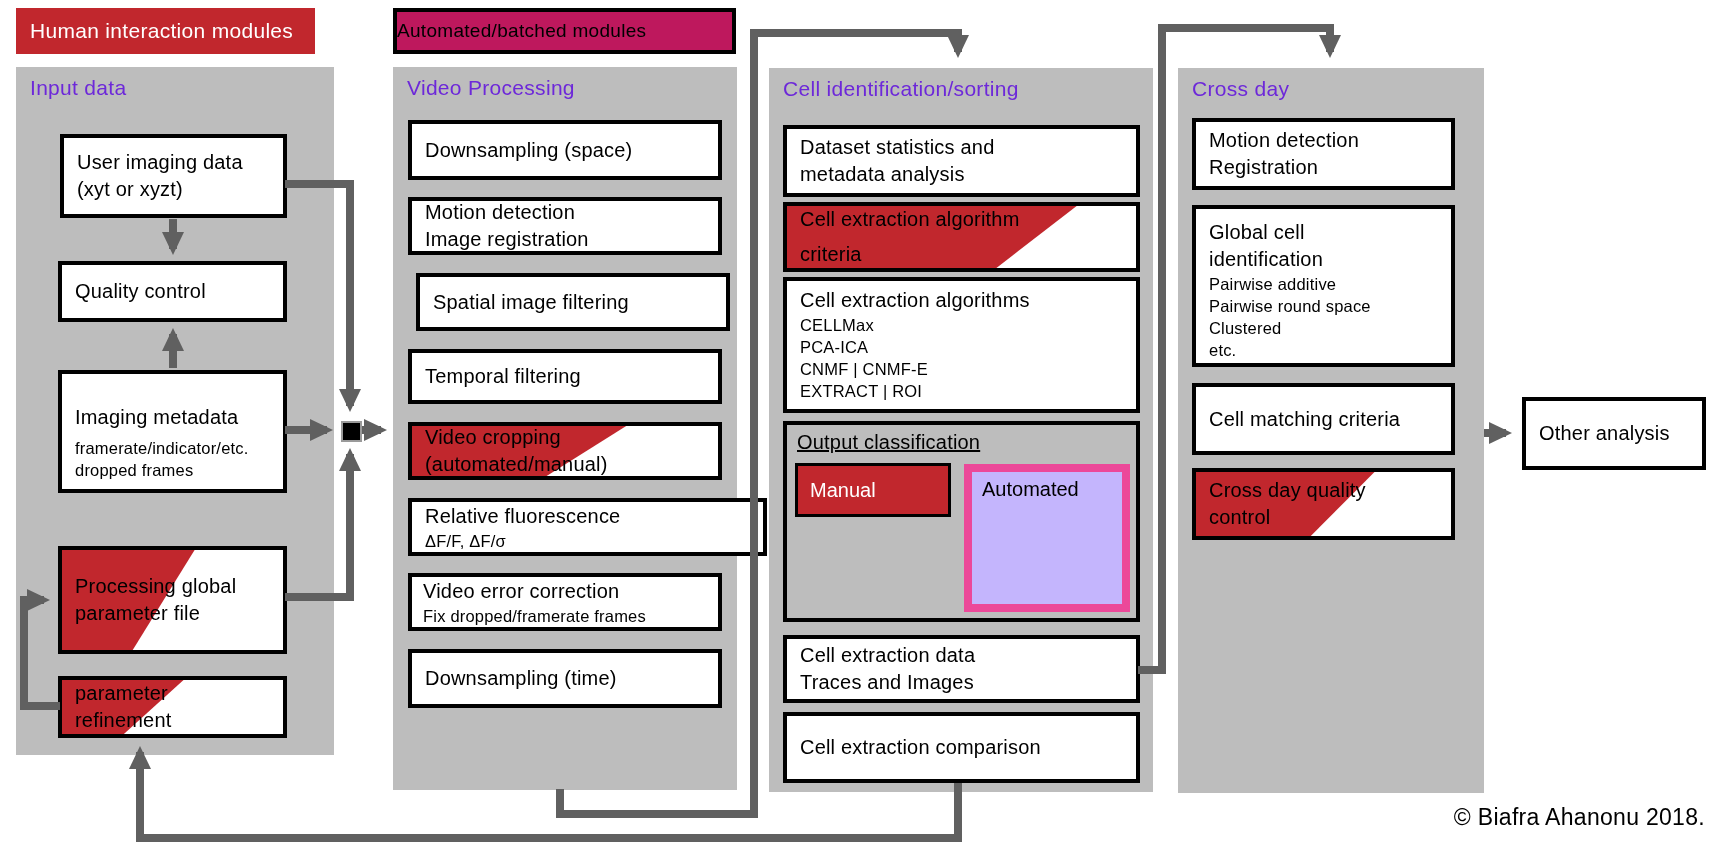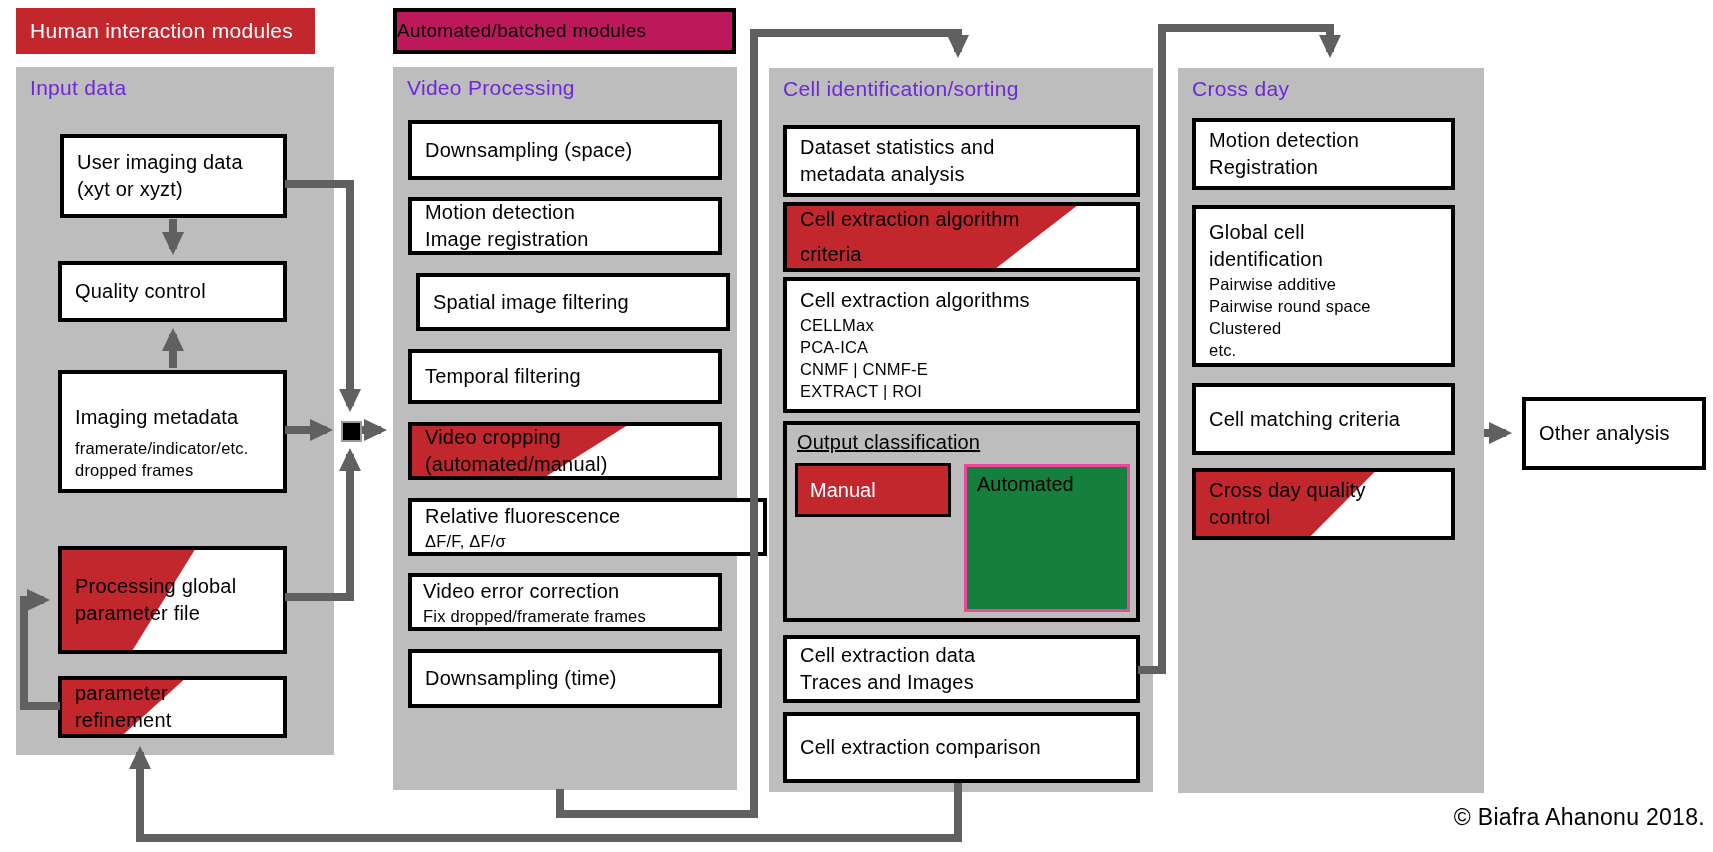--- a/index.html
+++ b/index.html
@@ -27,21 +27,21 @@
     display:flex;align-items:center;padding-left:0;font-size:19px;letter-spacing:.3px;
   }
   .container-box{
     position:absolute;background:#BDBDBD;border:4px solid #000;box-sizing:border-box;
   }
   .manual-box{
     position:absolute;background:#C1272D;border:3px solid #000;box-sizing:border-box;color:#fff;
     display:flex;align-items:center;padding-left:12px;font-size:20px;
   }
   .auto-box{
-    position:absolute;background:#15803d;border:3px solid #ec4899;box-sizing:border-box;color:#000;
+    position:absolute;background:#c4b5fd;border:8px solid #ec4899;box-sizing:border-box;color:#000;
     font-size:20px;padding:6px 4px 4px 10px;box-sizing:border-box;
   }
   .junction{
     position:absolute;left:341px;top:421px;width:17px;height:17px;background:#000;
     border:2px solid #9a9a9a;box-sizing:content-box;z-index:6;
   }
   svg.wires{position:absolute;left:0;top:0;z-index:5;pointer-events:none;}
   .copyright{
     position:absolute;right:8px;top:804px;font-size:23px;letter-spacing:.3px;color:#000;white-space:nowrap;
   }

